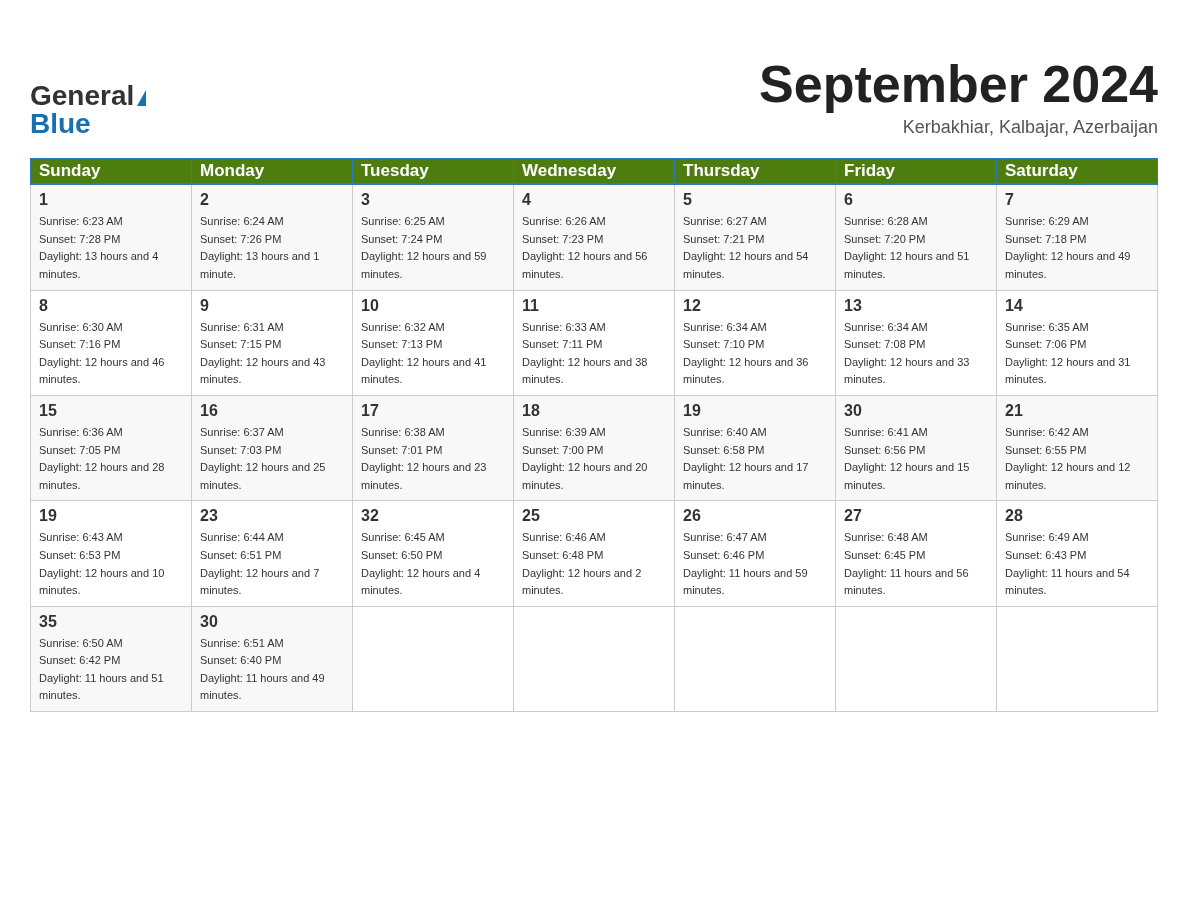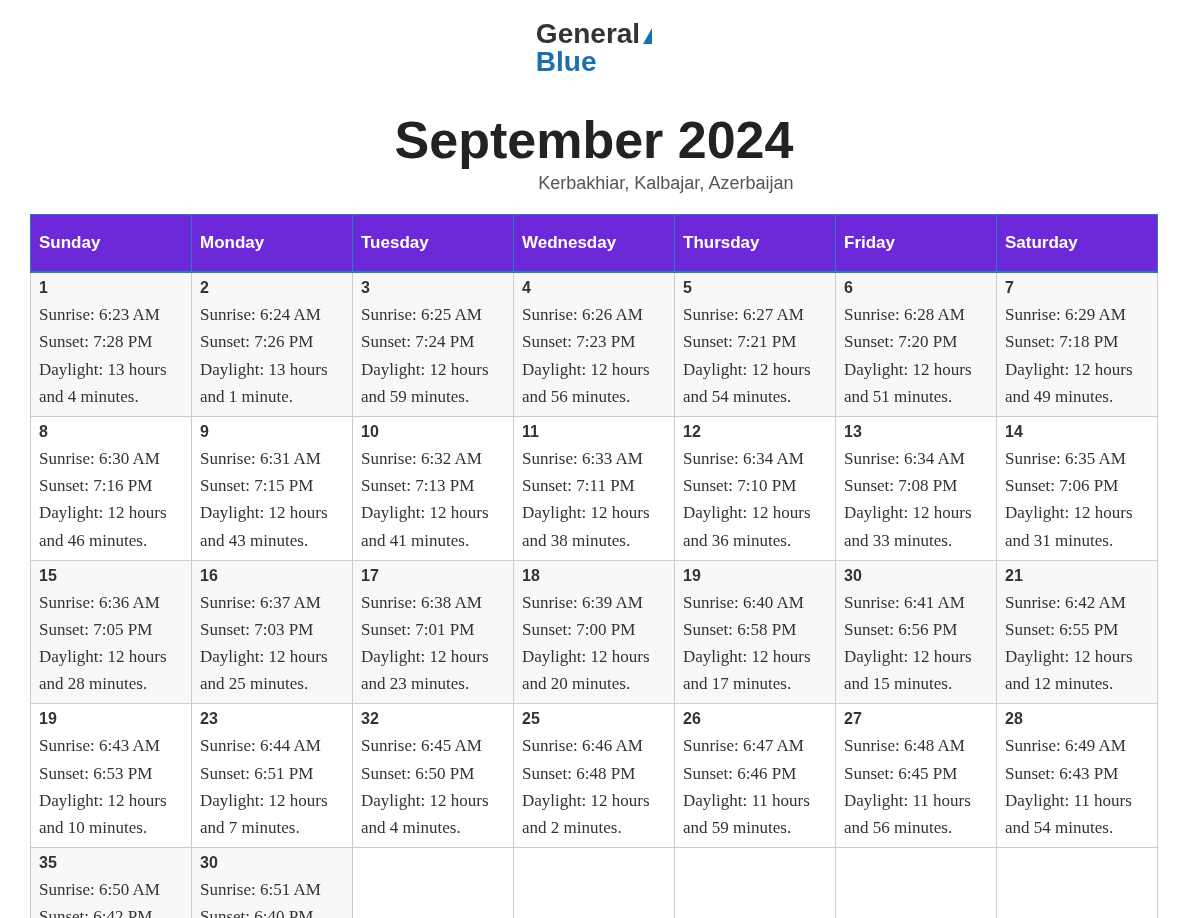--- a/index.html
+++ b/index.html
@@ -6,23 +6,22 @@
     body {
       font-family: Arial, sans-serif;
       background: #fff;
       width: 1188px;
       min-height: 918px;
       padding: 20px 30px;
     }
     .header-area {
       display: flex;
       justify-content: space-between;
-      align-items: center;
+      align-items: flex-end;
       margin-bottom: 20px;
-      flex-direction: column;
     }
     .logo {
       display: flex;
       flex-direction: column;
       align-items: flex-start;
     }
     .logo-general {
       font-size: 28px;
       font-weight: bold;
       color: #333;
@@ -48,25 +47,25 @@
       font-size: 18px;
       color: #555;
       margin-top: 4px;
     }
     .calendar-table {
       width: 100%;
       border-collapse: collapse;
       table-layout: fixed;
     }
     .calendar-table thead tr th {
-      background-color: #6d28d9;
+      background-color: #4d7c0f;
       color: #fff;
       font-size: 17px;
       font-weight: bold;
-      padding: 18px 8px;
+      padding: 2px 8px;
       text-align: left;
       border: 1px solid #2a7abf;
     }
     .calendar-table tbody tr td {
       vertical-align: top;
       border: 1px solid #ccc;
       padding: 6px 8px;
       min-height: 80px;
       font-size: 13px;
       color: #333;
@@ -77,24 +76,23 @@
     .calendar-table tbody tr:nth-child(even) td {
       background: #fff;
     }
     .day-number {
       font-size: 16px;
       font-weight: bold;
       margin-bottom: 4px;
       display: block;
     }
     .day-info {
-      font-size: 17px;
+      font-size: 11px;
       line-height: 1.6;
       color: #333;
-      font-family: Liberation Serif, serif;
     }
     .empty-cell {
       background: #fff !important;
     }
     .row-border-top td {
       border-top: 2px solid #2a7abf !important;
     }
   </style>
 </head>
 <body>

